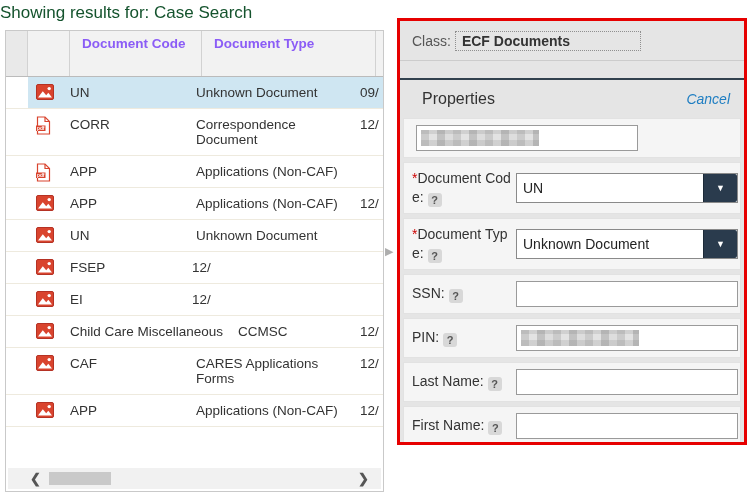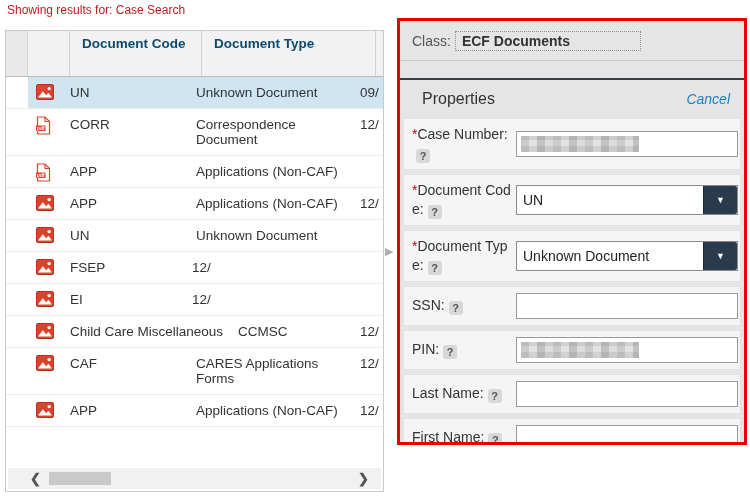--- a/index.html
+++ b/index.html
@@ -5,29 +5,29 @@
   * { margin:0; padding:0; box-sizing:border-box; }
   html,body { width:750px; height:497px; }
   body {
     position:relative;
     font-family:"Liberation Sans", sans-serif;
     background:#fff;
     color:#333;
     overflow:hidden;
   }
 
-  .page-title { position:absolute; left:7px; top:3px; font-size:12px; color:#b91c1c; }
+  .page-title { position:absolute; left:0; top:3px; font-size:17px; color:#14532d; }
 
   
   .table-wrap {
     position:absolute; left:5px; top:30px; width:379px; height:462px;
     border:1px solid #c9c9c9; background:#fff; overflow:hidden;
   }
   .thead { display:flex; background:#f2f2f2; border-bottom:1px solid #bbb; height:46px;
-           font-weight:bold; font-size:13.5px; color:#0c4a6e;gap:6px; }
+           font-weight:bold; font-size:13.5px; color:#8b5cf6;gap:6px; }
   .thead > div { border-right:1px solid #d2d2d2; padding:5px 6px; }
   .thead .c0 { background:#e9e9e9; }
   .c0 { width:22px; flex:none; }
   .c1 { width:36px; flex:none; }
   .c2 { width:126px; flex:none; }
   .c3 { width:168px; flex:none; }
   .c4 { flex:1; overflow:hidden; white-space:nowrap; }
   .tbody { font-size:13.5px; }
   .trow { display:flex; align-items:flex-start; border-bottom:1px solid #eeeade; }
   .trow .cell { padding:8px 6px; }
@@ -251,21 +251,20 @@
   <div class="class-bar">
     <span>Class:</span><span class="class-value">ECF Documents</span>
   </div>
   <hr class="props-rule">
   <div class="props-head">
     <span class="props-title">Properties</span>
     <a class="cancel-link">Cancel</a>
   </div>
   <div class="fields" id="form-fields">
       <div class="field-row">
-        <div class="f-label"><span class="req">*</span><span>Case Number:</span><span class="help">?</span></div>
         <div class="control">
           <div class="text-input">
             <div class="redacted"></div>
           </div>
         </div>
       </div>
       <div class="field-row">
         <div class="f-label"><span class="req">*</span><span>Document Code:</span><span class="help">?</span></div>
         <div class="control">
           <div class="select-box">

